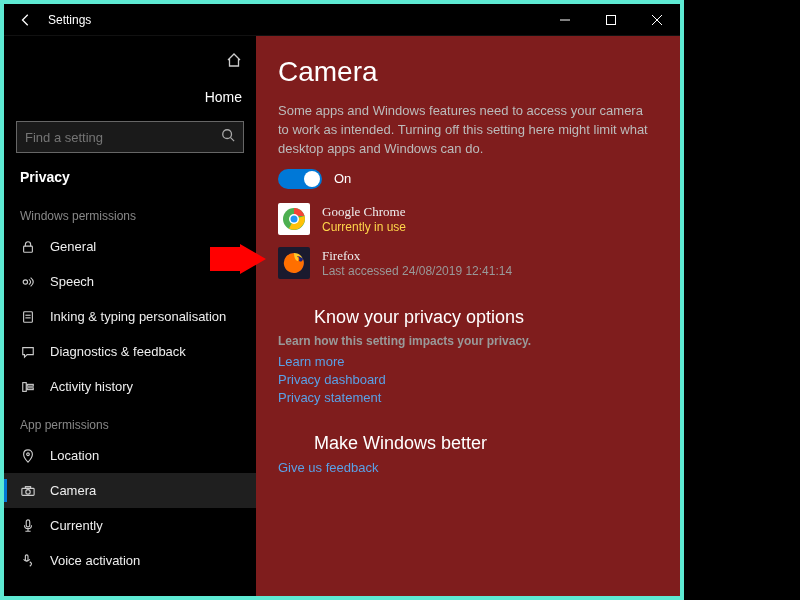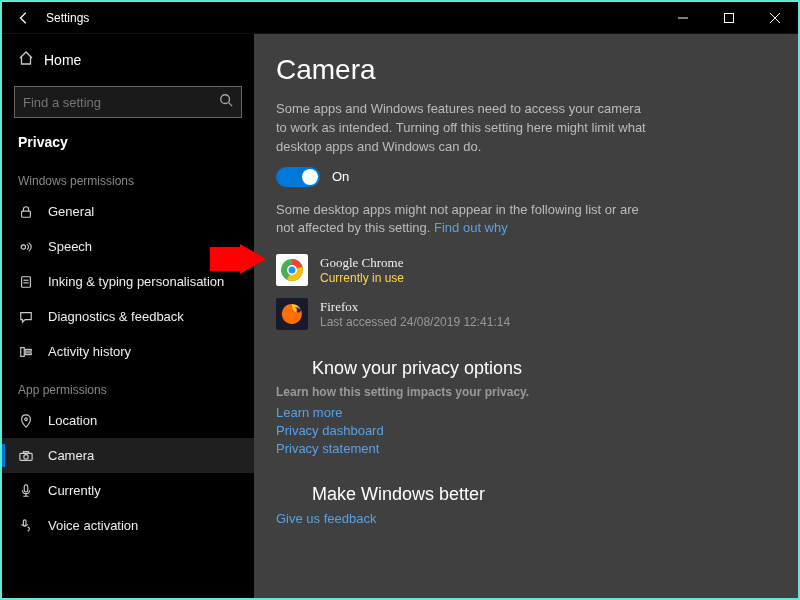--- a/index.html
+++ b/index.html
@@ -1,29 +1,29 @@
 <!DOCTYPE html>
 <html><head>
 <meta charset="utf-8">
 <style>
   * { margin: 0; padding: 0; box-sizing: border-box; font-family: "Segoe UI", Arial, sans-serif; }
   html, body { width: 800px; height: 600px; background: #000; color: #fff; overflow: hidden; }
-  .window { width: 800px; height: 600px; background: #404040; border: 2px solid #5eead4; display: flex; flex-direction: column; }
+  .window { width: 684px; height: 600px; background: #7f1d1d; border: 4px solid #5eead4; display: flex; flex-direction: column; }
   
   .titlebar { height: 32px; display: flex; align-items: center; padding-left: 6px; background: #000; border-bottom: 1px solid #111; }
   .titlebar .back { width: 32px; height: 32px; display: flex; align-items: center; justify-content: center; color: #fff; font-size: 16px; cursor: pointer; }
   .titlebar .title { font-size: 12px; margin-left: 6px; color: #fff; }
   .titlebar .win-controls { margin-left: auto; display: flex; }
   .titlebar .win-controls .wc { width: 46px; height: 32px; display: flex; align-items: center; justify-content: center; color: #fff; cursor: pointer; }
   .titlebar .win-controls .wc svg { stroke: #fff; }
   
   .body { flex: 1; display: flex; min-height: 0; }
   
   .sidebar { width: 252px; background: #000; display: flex; flex-direction: column; padding-top: 6px; }
-  .home { display: flex; align-items: center; gap: 10px; padding: 10px 14px 10px 16px; cursor: pointer; }
+  .home { display: flex; align-items: flex-end; gap: 17px; padding: 10px 14px 10px 16px; cursor: pointer; flex-direction: column; }
   .home .lbl { font-size: 14px; }
   .search { margin: 6px 12px 10px 12px; height: 32px; border: 1px solid #666; display: flex; align-items: center; padding: 0 8px; background: #1a1a1a; }
   .search input { flex: 1; background: transparent; border: none; outline: none; color: #ccc; font-size: 13px; }
   .search .sicon { color: #aaa; }
   .category { padding: 6px 16px 10px 16px; font-size: 14px; font-weight: 600; color: #fff; }
   .group-title { padding: 14px 16px 6px 16px; font-size: 12px; color: #888; }
   .navitem { display: flex; align-items: center; gap: 14px; padding: 10px 16px; cursor: pointer; font-size: 13px; color: #eee; position: relative; }
   .navitem .icon { width: 16px; display: flex; justify-content: center; color: #ccc; }
   .navitem.selected { background: #1f1f1f; }
   .navitem.selected::before { content: ""; position: absolute; left: 0; top: 6px; bottom: 6px; width: 3px; background: #0078d7; }
@@ -198,23 +198,20 @@
       <h1>Camera</h1>
       <div class="desc">Some apps and Windows features need to access your camera to work as intended. Turning off this setting here might limit what desktop apps and Windows can do.</div>
 
       <div class="toggle-row">
         <div class="toggle">
             <div class="knob"></div>
           </div>
         <div class="toggle-label">On</div>
       </div>
 
-      <div class="note">
-        <span>Some desktop apps might not appear in the following list or are not affected by this setting. </span><span class="link">Find out why</span>
-      </div>
 
       <div class="app">
         <div class="app-icon chrome">
           <svg width="24" height="24" viewBox="0 0 24 24">
               <circle cx="12" cy="12" r="11" fill="#4caf50"></circle>
               <circle cx="12" cy="12" r="11" fill="none"></circle>
               <path d="M12 1 A11 11 0 0 1 22.5 9 L12 9 z" fill="#f44336"></path>
               <path d="M22.5 9 A11 11 0 0 1 7 21.5 L12 12 z" fill="#ffc107"></path>
               <circle cx="12" cy="12" r="5" fill="#fff"></circle>
               <circle cx="12" cy="12" r="3.5" fill="#2196f3"></circle>

